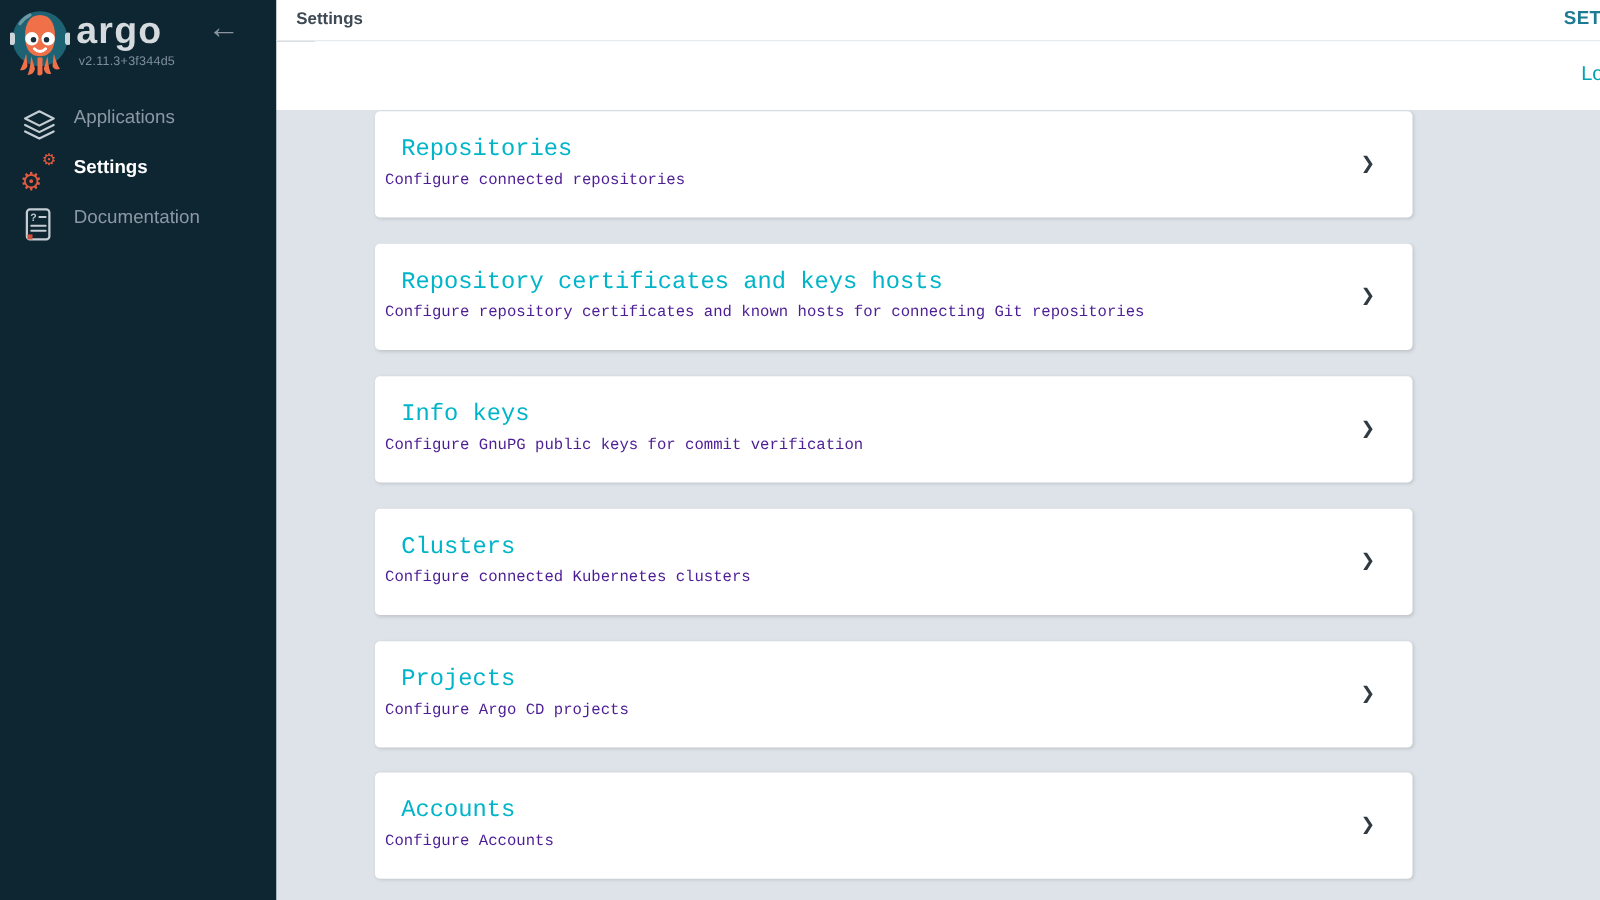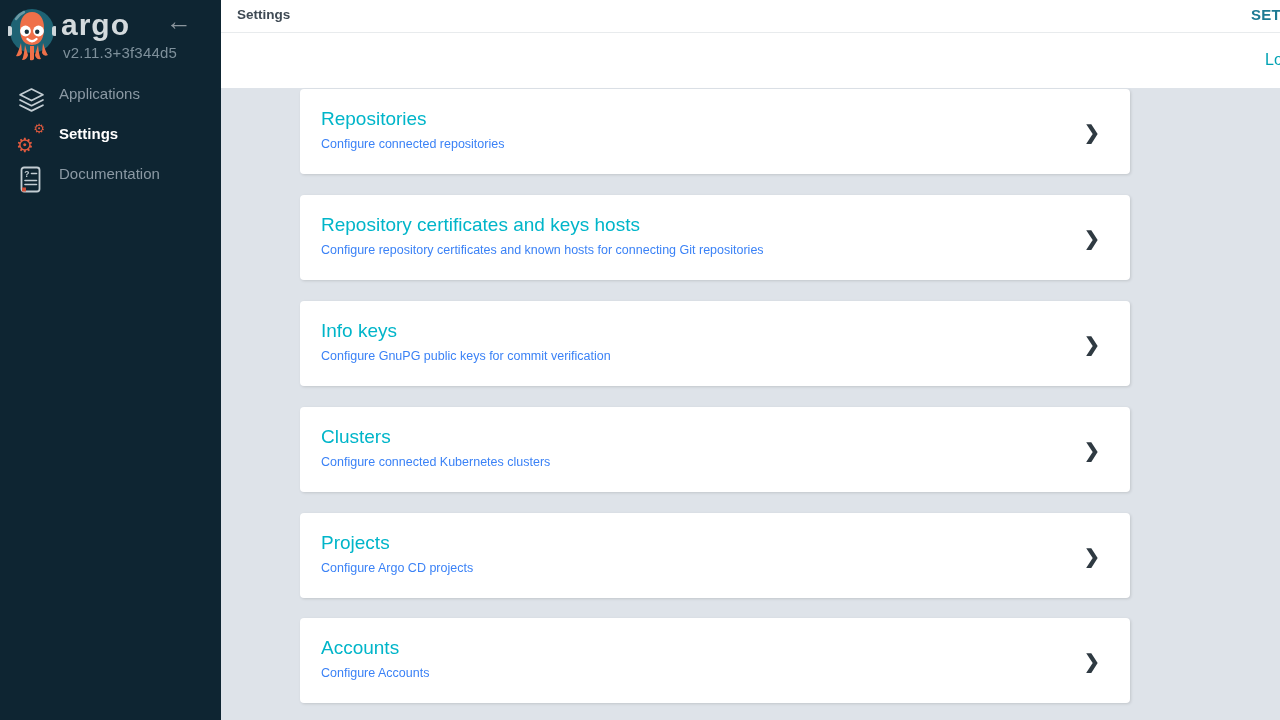--- a/index.html
+++ b/index.html
@@ -17,21 +17,21 @@
   }
   .logo-area { position:relative; height:85px; }
   .octopus { position:absolute; left:8px; top:5px; }
   .wordmark {
     position:absolute; left:61px; top:8px;
     font-size:30px; font-weight:700; letter-spacing:1px;
     color:#d4dadd;
   }
   .version {
     position:absolute; left:63px; top:44px;
-    font-size:15px; color:#7e909b; letter-spacing:0.2px;
+    font-size:10px; color:#7e909b; letter-spacing:0.2px;
   }
   .collapse-btn {
     position:absolute; left:166px; top:8px;
     font-size:26px; color:#8a959d; cursor:pointer; line-height:1;
   }
   .collapse-btn::before { content:"\2190"; }
 
   .menu { position:absolute; top:85px; left:0; right:0; }
   .menu-item {
     height:40px; display:flex; align-items:flex-start;
@@ -79,28 +79,29 @@
   
   .content {
     position:absolute; left:221px; top:88px; width:1059px; height:632px;
     background:#dee3e9;
   }
   .card {
     position:absolute; left:79px; width:830px; height:85px;
     background:#ffffff; border-radius:4px;
     box-shadow:1px 1px 3px rgba(0,0,0,0.13);
     cursor:pointer;
+    font-family:Liberation Mono, monospace;
   }
   .card-title {
     position:absolute; left:21px; top:19px;
     font-size:19px; color:#00b5c9; font-weight:400;
   }
   .card-desc {
-    position:absolute; left:21px; top:48px;
-    font-size:12.5px; color:#3b82f6;
+    position:absolute; left:8px; top:48px;
+    font-size:12.5px; color:#4c1d95;
   }
   .chevron {
     position:absolute; right:30px; top:50%; transform:translateY(-50%);
     font-size:19px; font-weight:700; color:#2f3a42; line-height:1;
   }
   .chevron::before { content:"\276F"; }
 </style>
 </head>
 <body>
 

